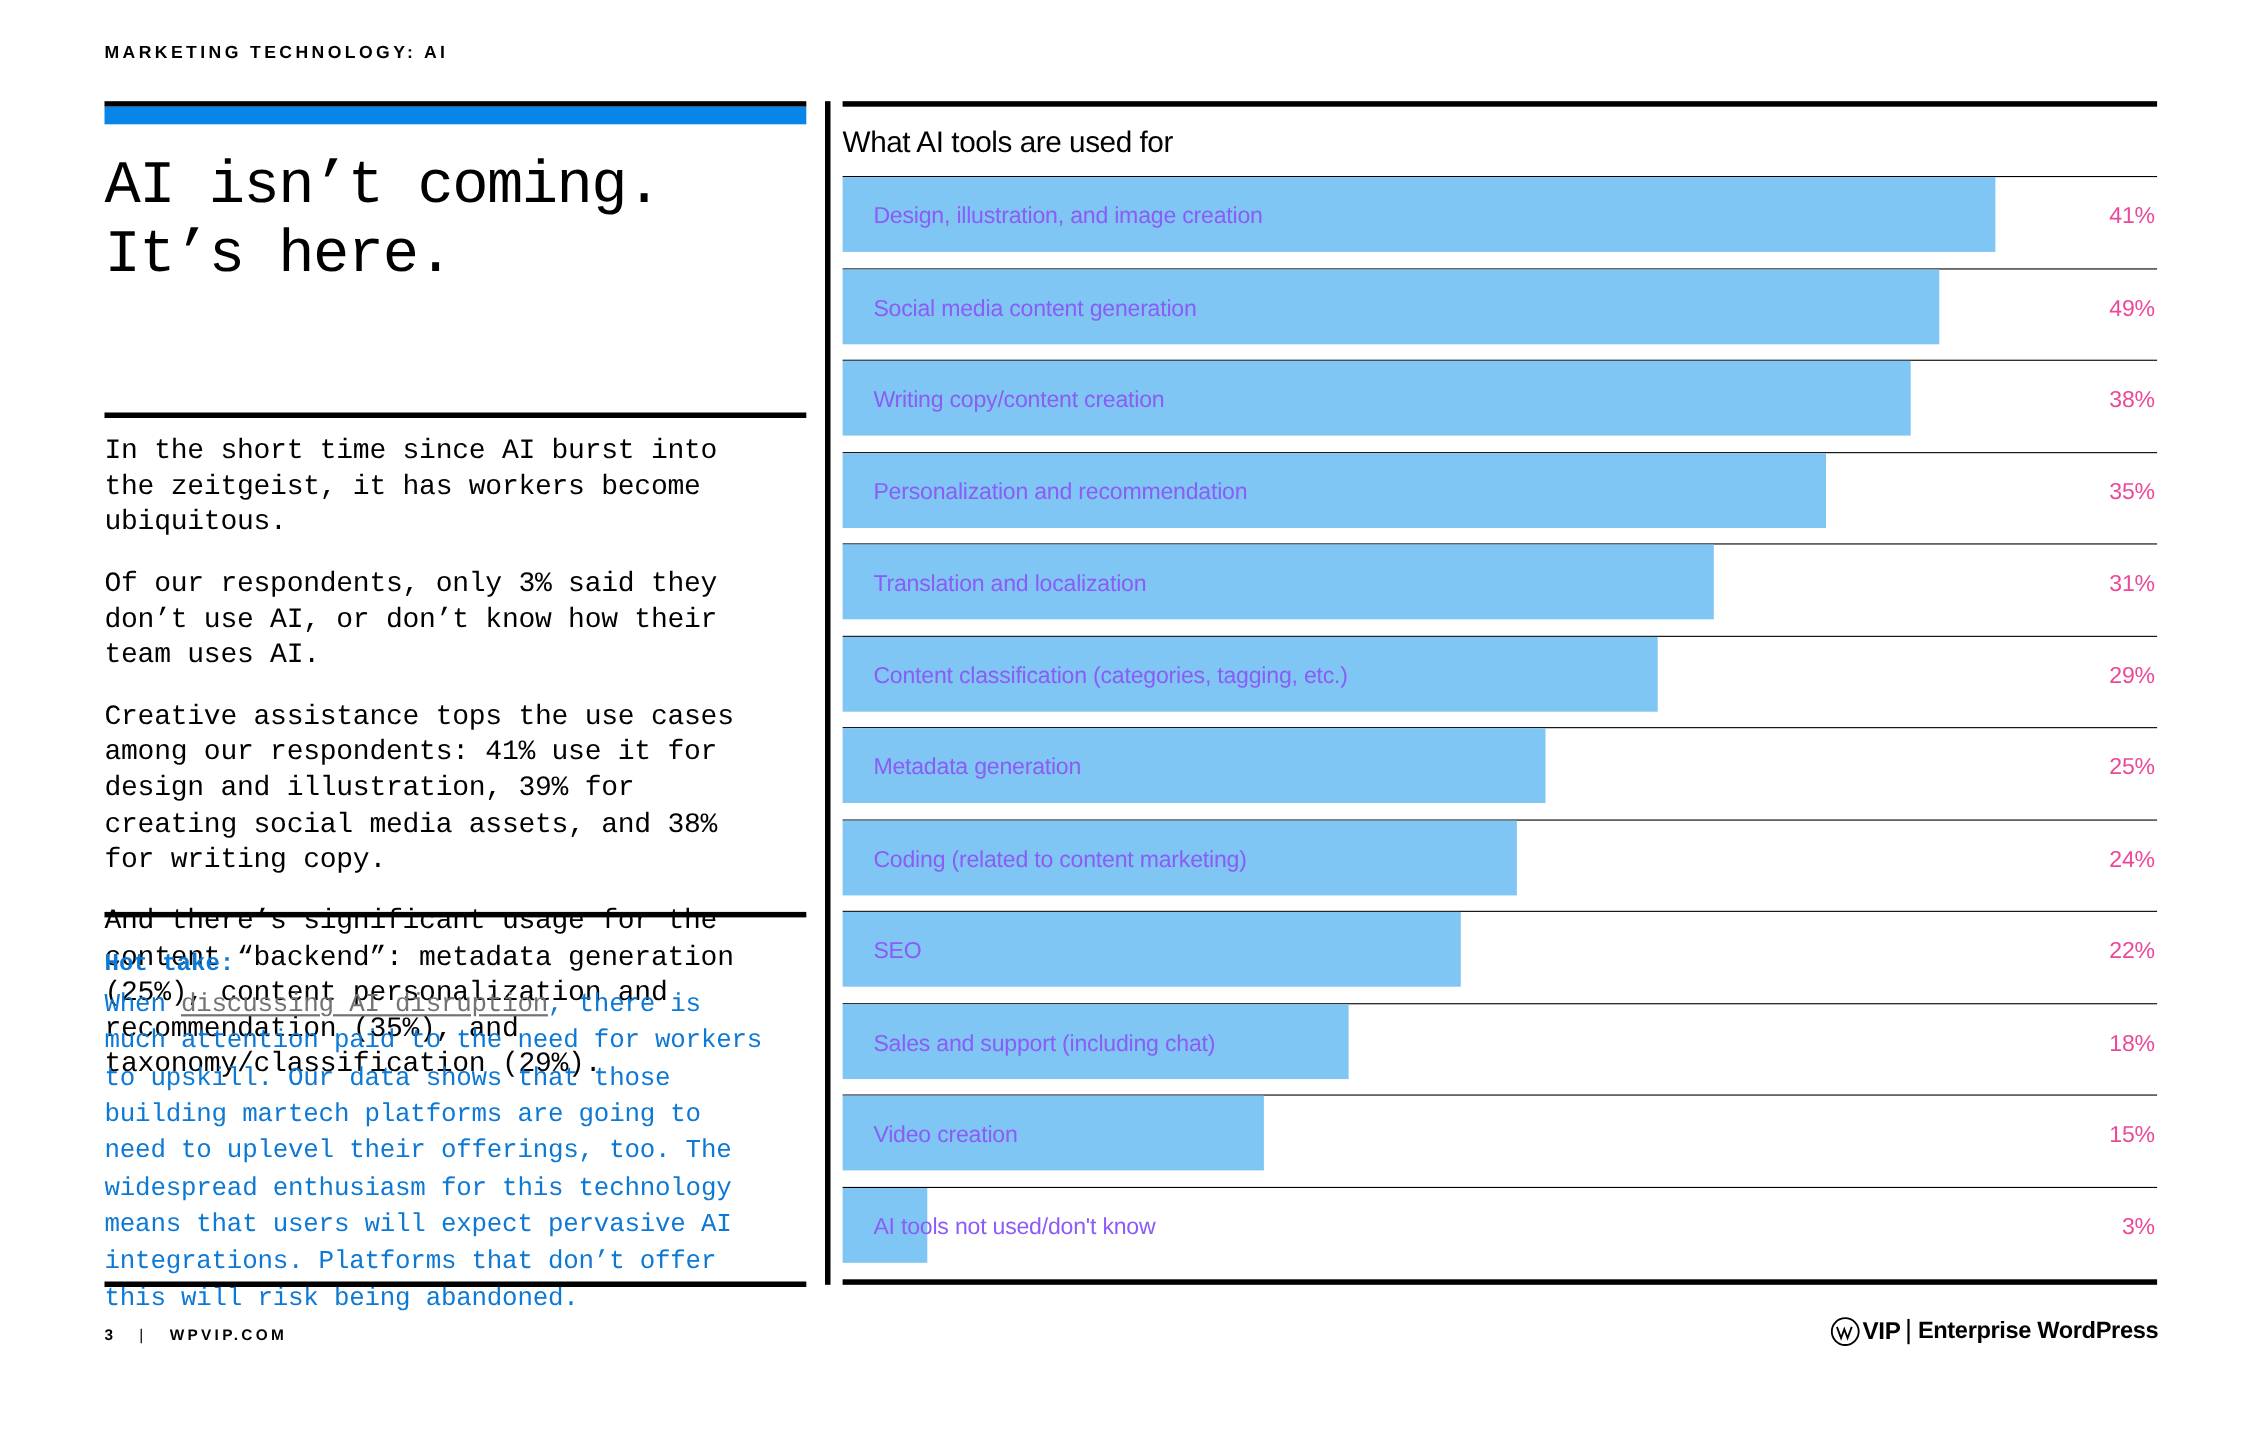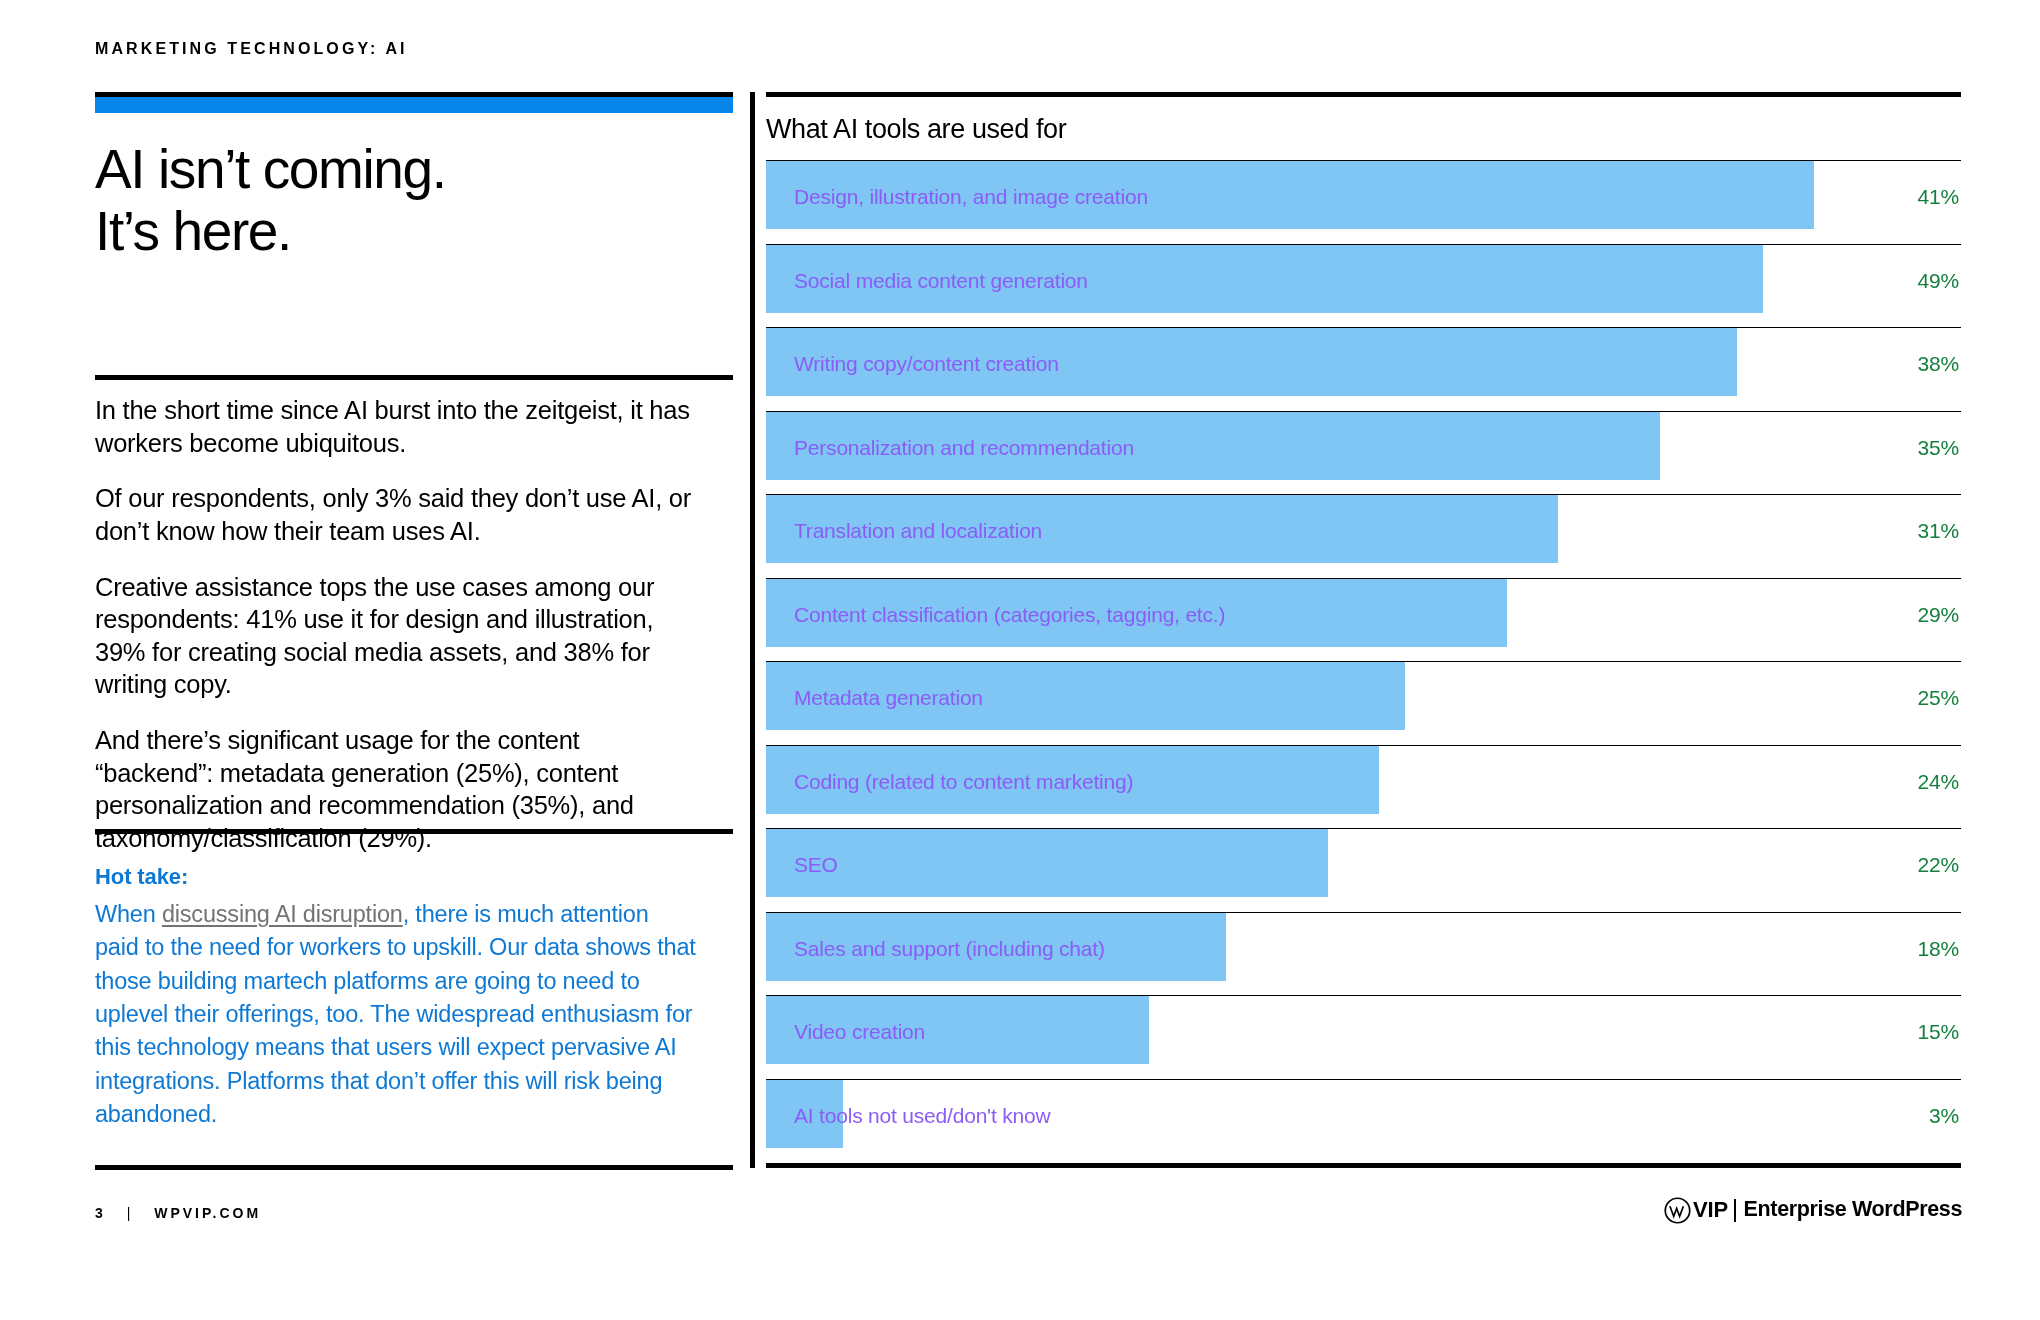--- a/index.html
+++ b/index.html
@@ -37,20 +37,21 @@
     white-space: nowrap;
   }
 
   
   .left-col {
     position: absolute;
     left: 95px;
     top: 92px;
     width: 638px;
     height: 1075px;
+    font-family: Liberation Mono, monospace;
   }
 
   .rule-black {
     width: 100%;
     height: 5px;
     background: #000000;
   }
   .rule-accent {
     width: 100%;
     height: 16px;
@@ -190,21 +191,21 @@
     color: #8b5cf6;
     white-space: nowrap;
     z-index: 2;
   }
   .bar-value {
     position: absolute;
     right: 2px;
     top: 24px;
     font-size: 21px;
     letter-spacing: -0.2px;
-    color: #15803d;
+    color: #ec4899;
     text-align: right;
     z-index: 2;
   }
 
   .chart-bottom-rule {
     position: absolute;
     left: 0;
     bottom: -6px;
     width: 100%;
     height: 5px;

